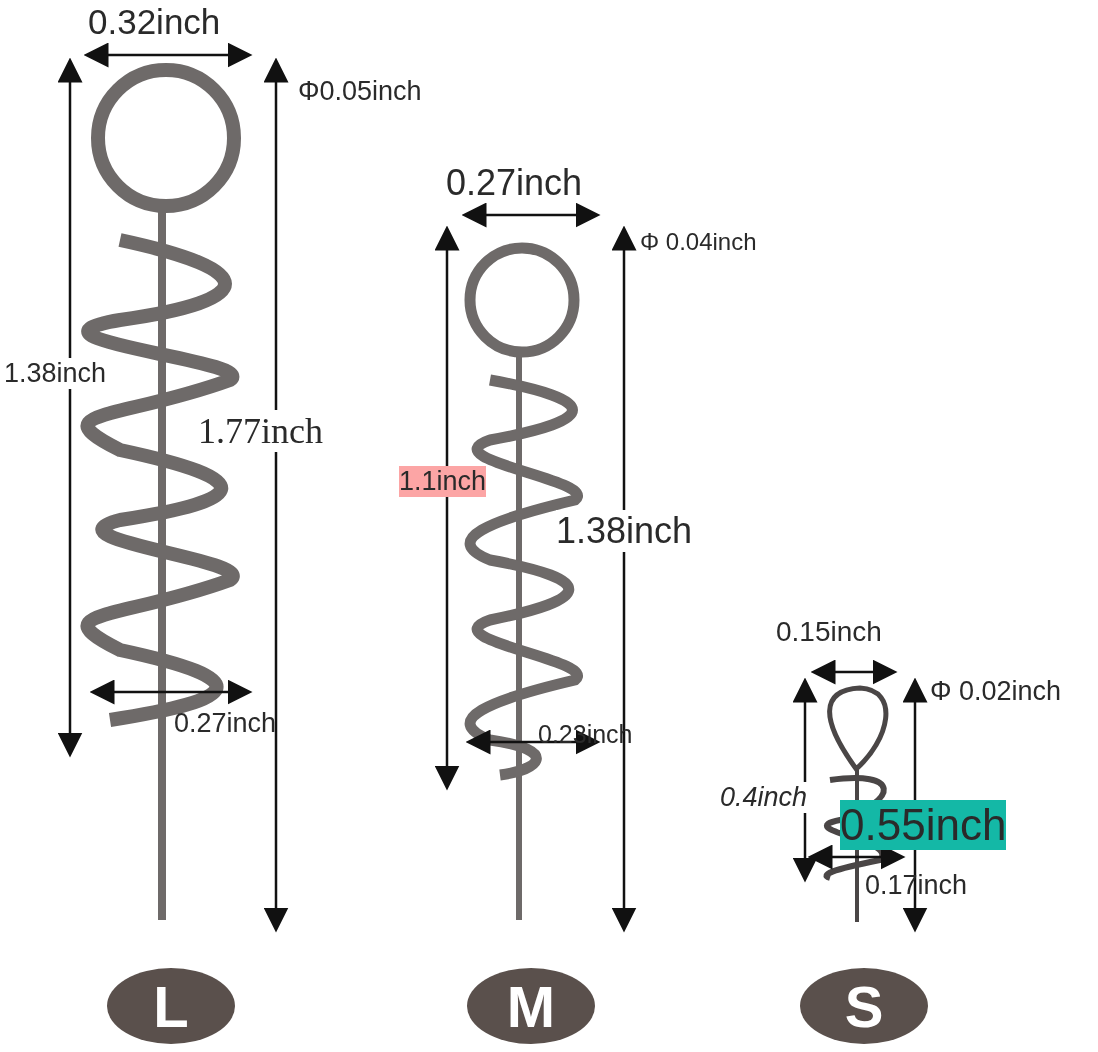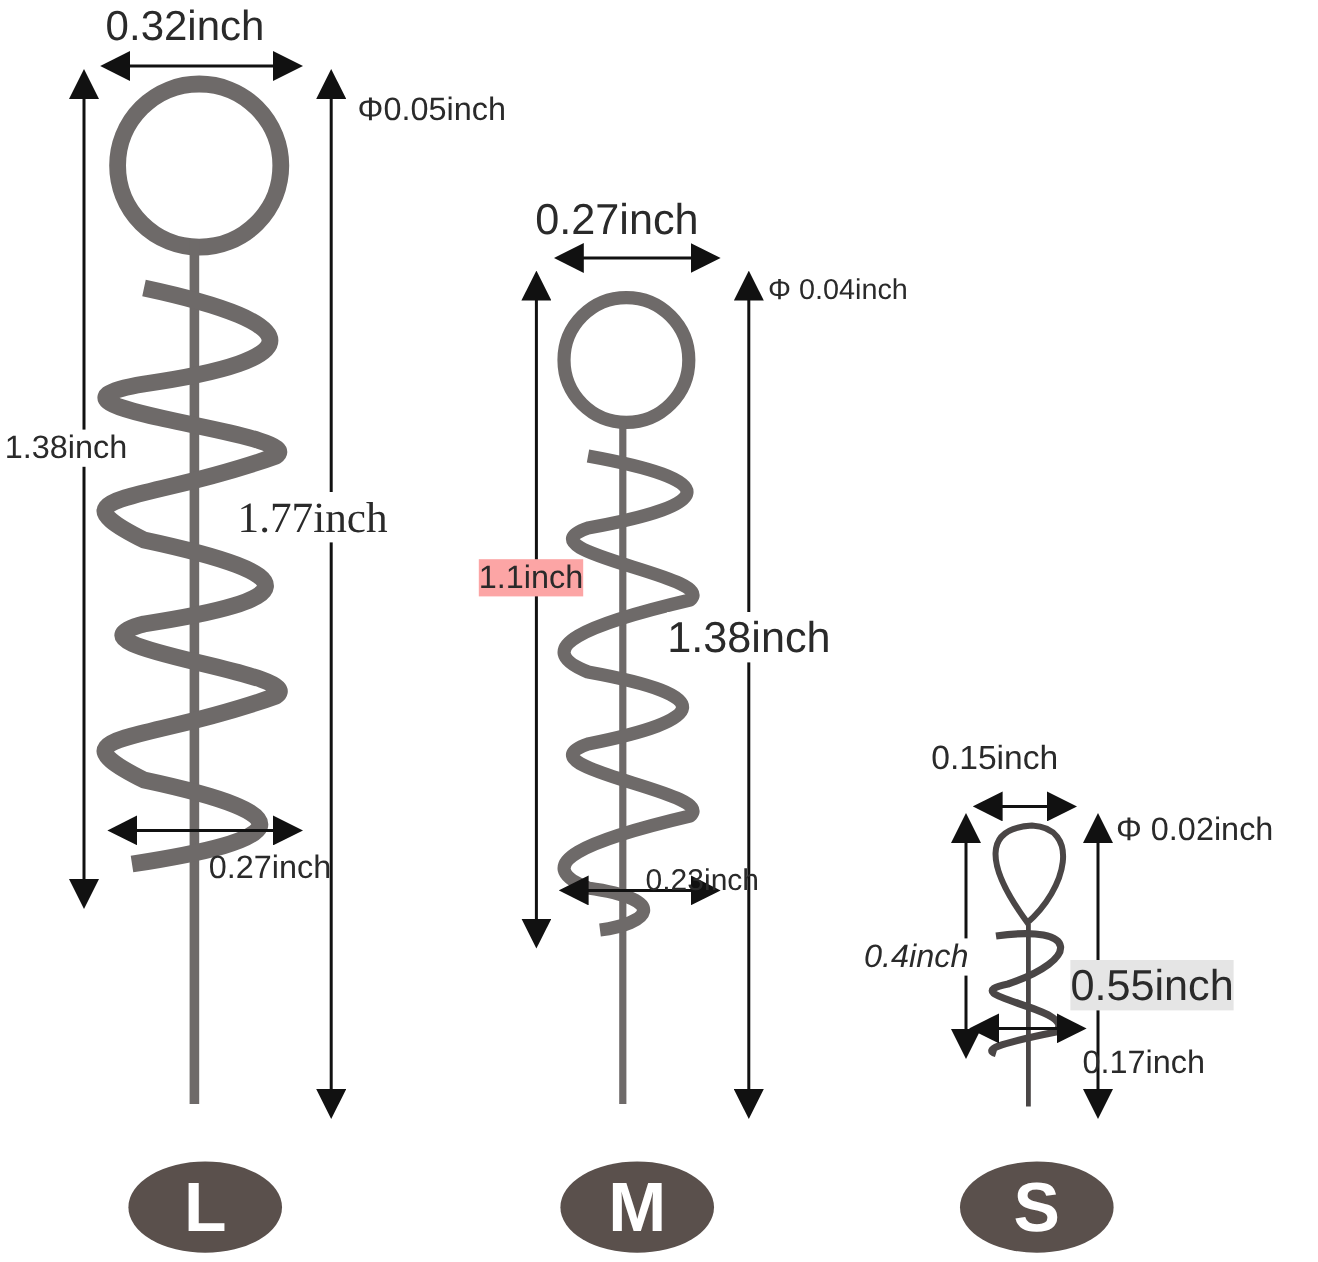--- a/index.html
+++ b/index.html
@@ -59,18 +59,18 @@
 
 <div class="lbl" style="left:446px;top:162px;font-size:36px;">0.27inch</div>
 <div class="lbl" style="left:640px;top:228px;font-size:24px;">Φ 0.04inch</div>
 <div class="lbl" style="left:388px;top:466px;font-size:27px;background:#fca5a5;margin-left:11px;">1.1inch</div>
 <div class="lbl" style="left:556px;top:510px;font-size:36px;background:#fff;">1.38inch</div>
 <div class="lbl" style="left:538px;top:720px;font-size:25px;">0.23inch</div>
 
 <div class="lbl" style="left:776px;top:616px;font-size:28px;">0.15inch</div>
 <div class="lbl" style="left:930px;top:676px;font-size:27px;">Φ 0.02inch</div>
 <div class="lbl" style="left:720px;top:782px;font-size:27px;background:#fff;font-style:italic;">0.4inch</div>
-<div class="lbl" style="left:892px;top:800px;font-size:36px;background:#e5e5e5;">0.55inch</div>
-<div class="lbl" style="left:865px;top:870px;font-size:27px;margin-left:37px;">0.17inch</div>
+<div class="lbl" style="left:840px;top:800px;font-size:44px;background:#14b8a6;">0.55inch</div>
+<div class="lbl" style="left:865px;top:870px;font-size:27px;">0.17inch</div>
 
 <div class="badge" style="left:107px;top:968px;width:128px;height:76px;font-size:58px;">L</div>
 <div class="badge" style="left:467px;top:968px;width:128px;height:76px;font-size:58px;">M</div>
 <div class="badge" style="left:800px;top:968px;width:128px;height:76px;font-size:58px;">S</div>
 
 </body></html>

